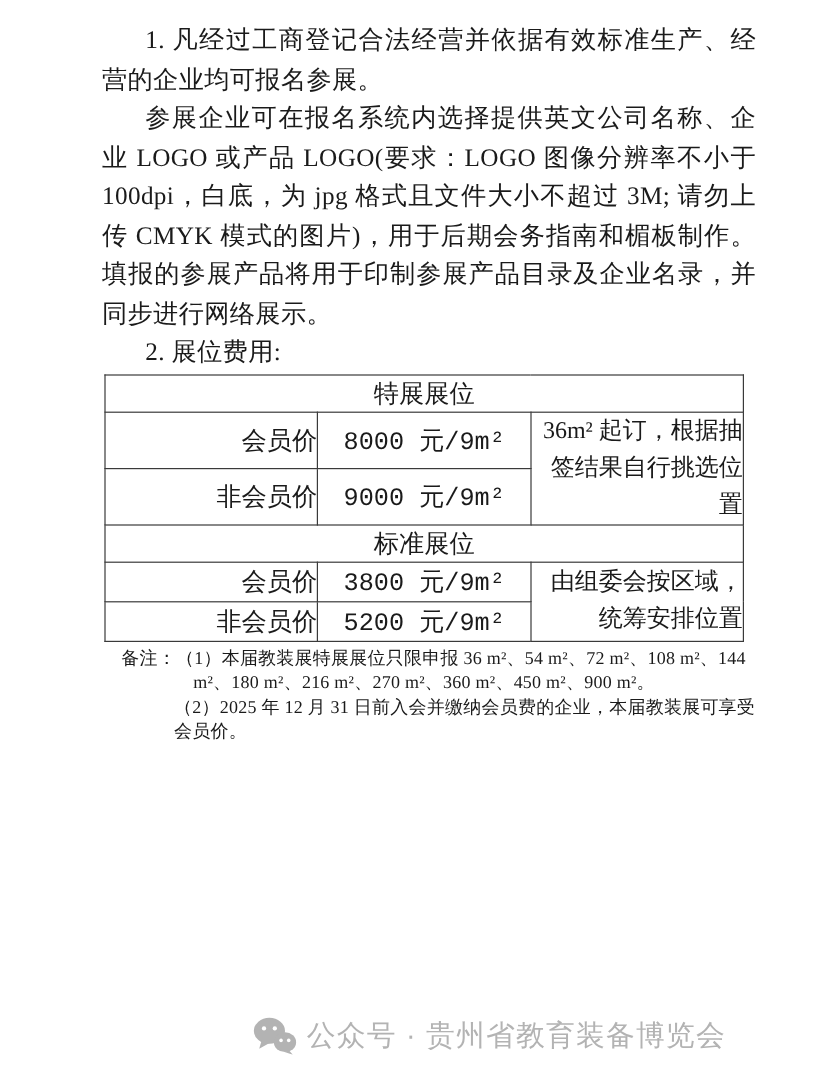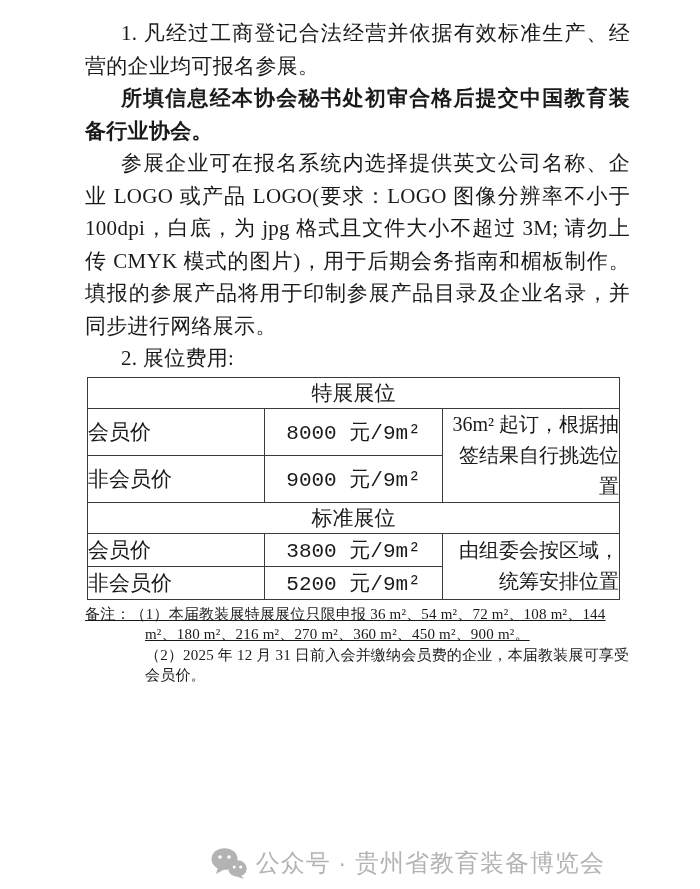--- a/index.html
+++ b/index.html
@@ -35,42 +35,41 @@
     width: 533px;
     font-size: 21px;
   }
   table.fee-table td {
     border: 1px solid #3a3a3a;
     padding: 0;
     overflow: hidden;
   }
   tr.hdr td { height: 31px; text-align: center; }
   tr.row td { height: 33px; }
-  td.c1 { width: 125px; text-align: left; }
+  td.c1 { width: 125px; text-align: right; }
   td.c2 { width: 174px; text-align: center; font-family: Liberation Mono, monospace; }
   td.c3 {
     width: 234px;
     text-align: right;
     padding: 0 1px 0 7px;
     font-size: 20px;
     line-height: 31px;
     vertical-align: middle;
   }
 
   .notes {
     margin-top: 4px;
     font-size: 15px;
     line-height: 20.5px;
     letter-spacing: 0.2px;
   }
   .note-1 {
-    margin-left: 0;
+    margin-left: 16px;
     padding-left: 60px;
     text-indent: -60px;
-    text-decoration: underline;
   }
   .note-2 {
     margin-left: 60px;
   }
 
   .source-bar {
     position: absolute;
     right: 19px;
     top: 845px;
     height: 36px;
@@ -89,21 +88,20 @@
 </style>
 </head>
 <body>
 
 <div class="page">
   <div class="content">
 
     <p class="para"><span>1. 凡经过工商登记合法经营并依据有效标准生产、经营的企业均可报名参展。</span></p>
 
 
-    <p class="para"><span class="bold">所填信息经本协会秘书处初审合格后提交中国教育装备行业协会。</span></p>
 
     <p class="para"><span>参展企业可在报名系统内选择提供英文公司名称、企业 LOGO 或产品 LOGO(要求：LOGO 图像分辨率不小于 100dpi，白底，为 jpg 格式且文件大小不超过 3M; 请勿上传 CMYK 模式的图片)，用于后期会务指南和楣板制作。填报的参展产品将用于印制参展产品目录及企业名录，并同步进行网络展示。</span></p>
 
     <p class="para"><span>2. 展位费用:</span></p>
 
     <table class="fee-table">
       <tbody>
           <tr class="hdr">
         <td colspan="3">特展展位</td>
       </tr>

